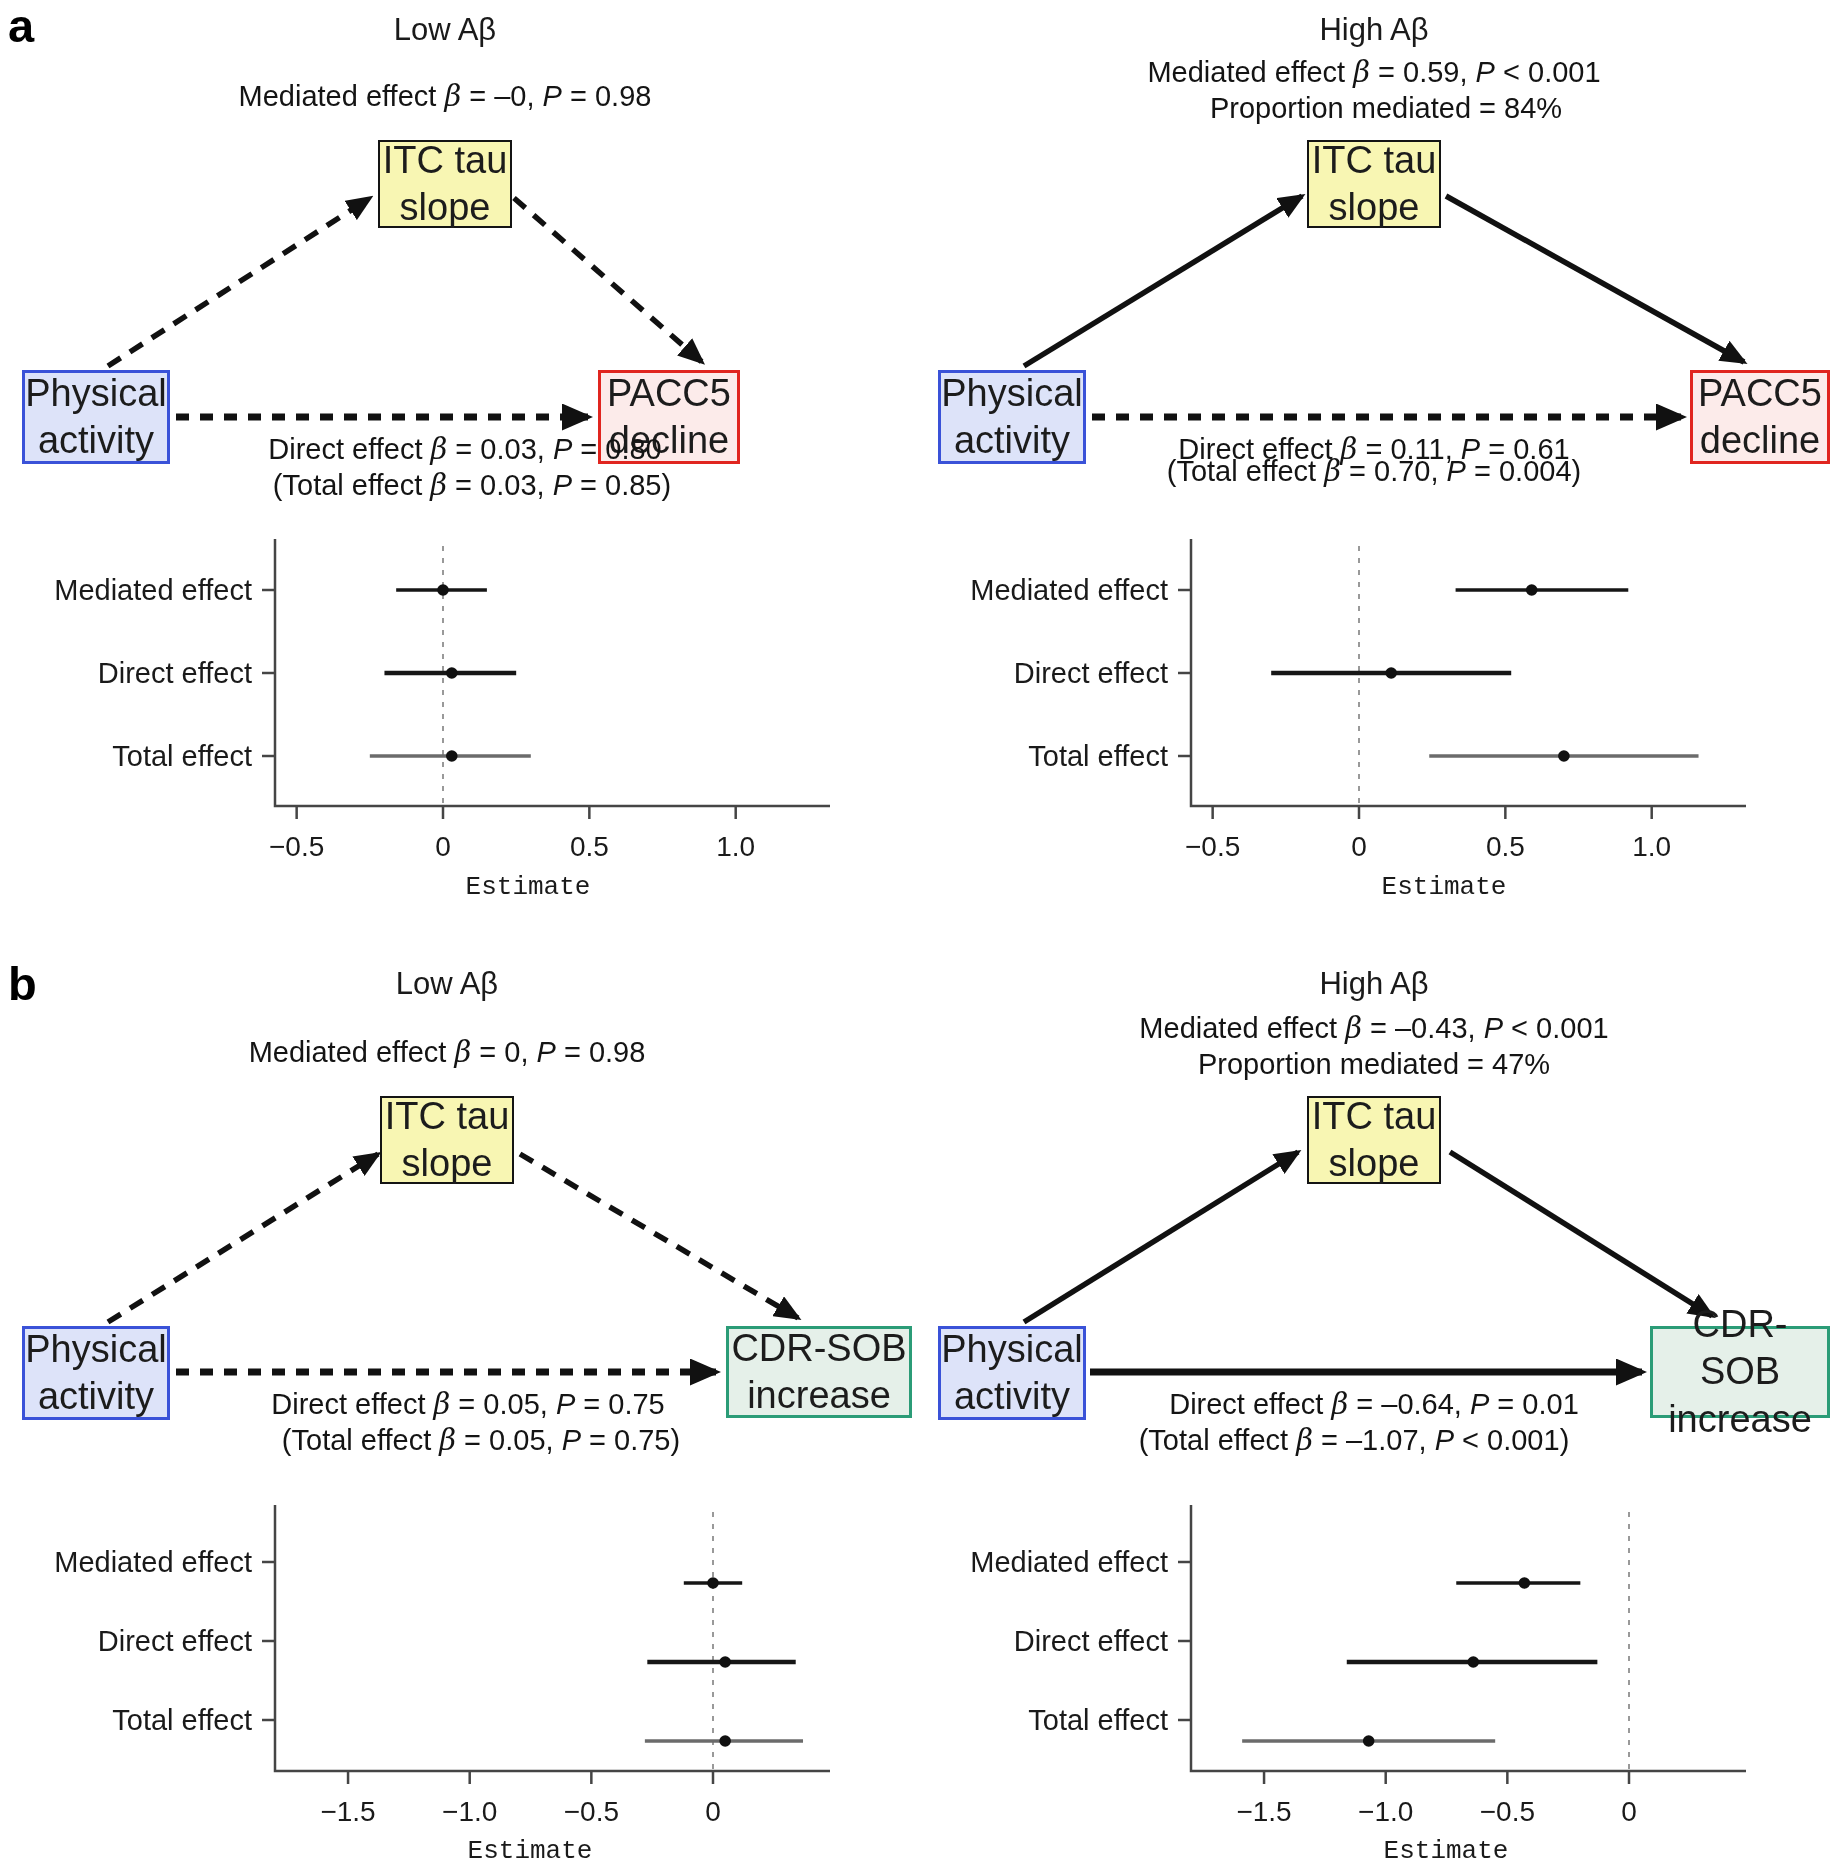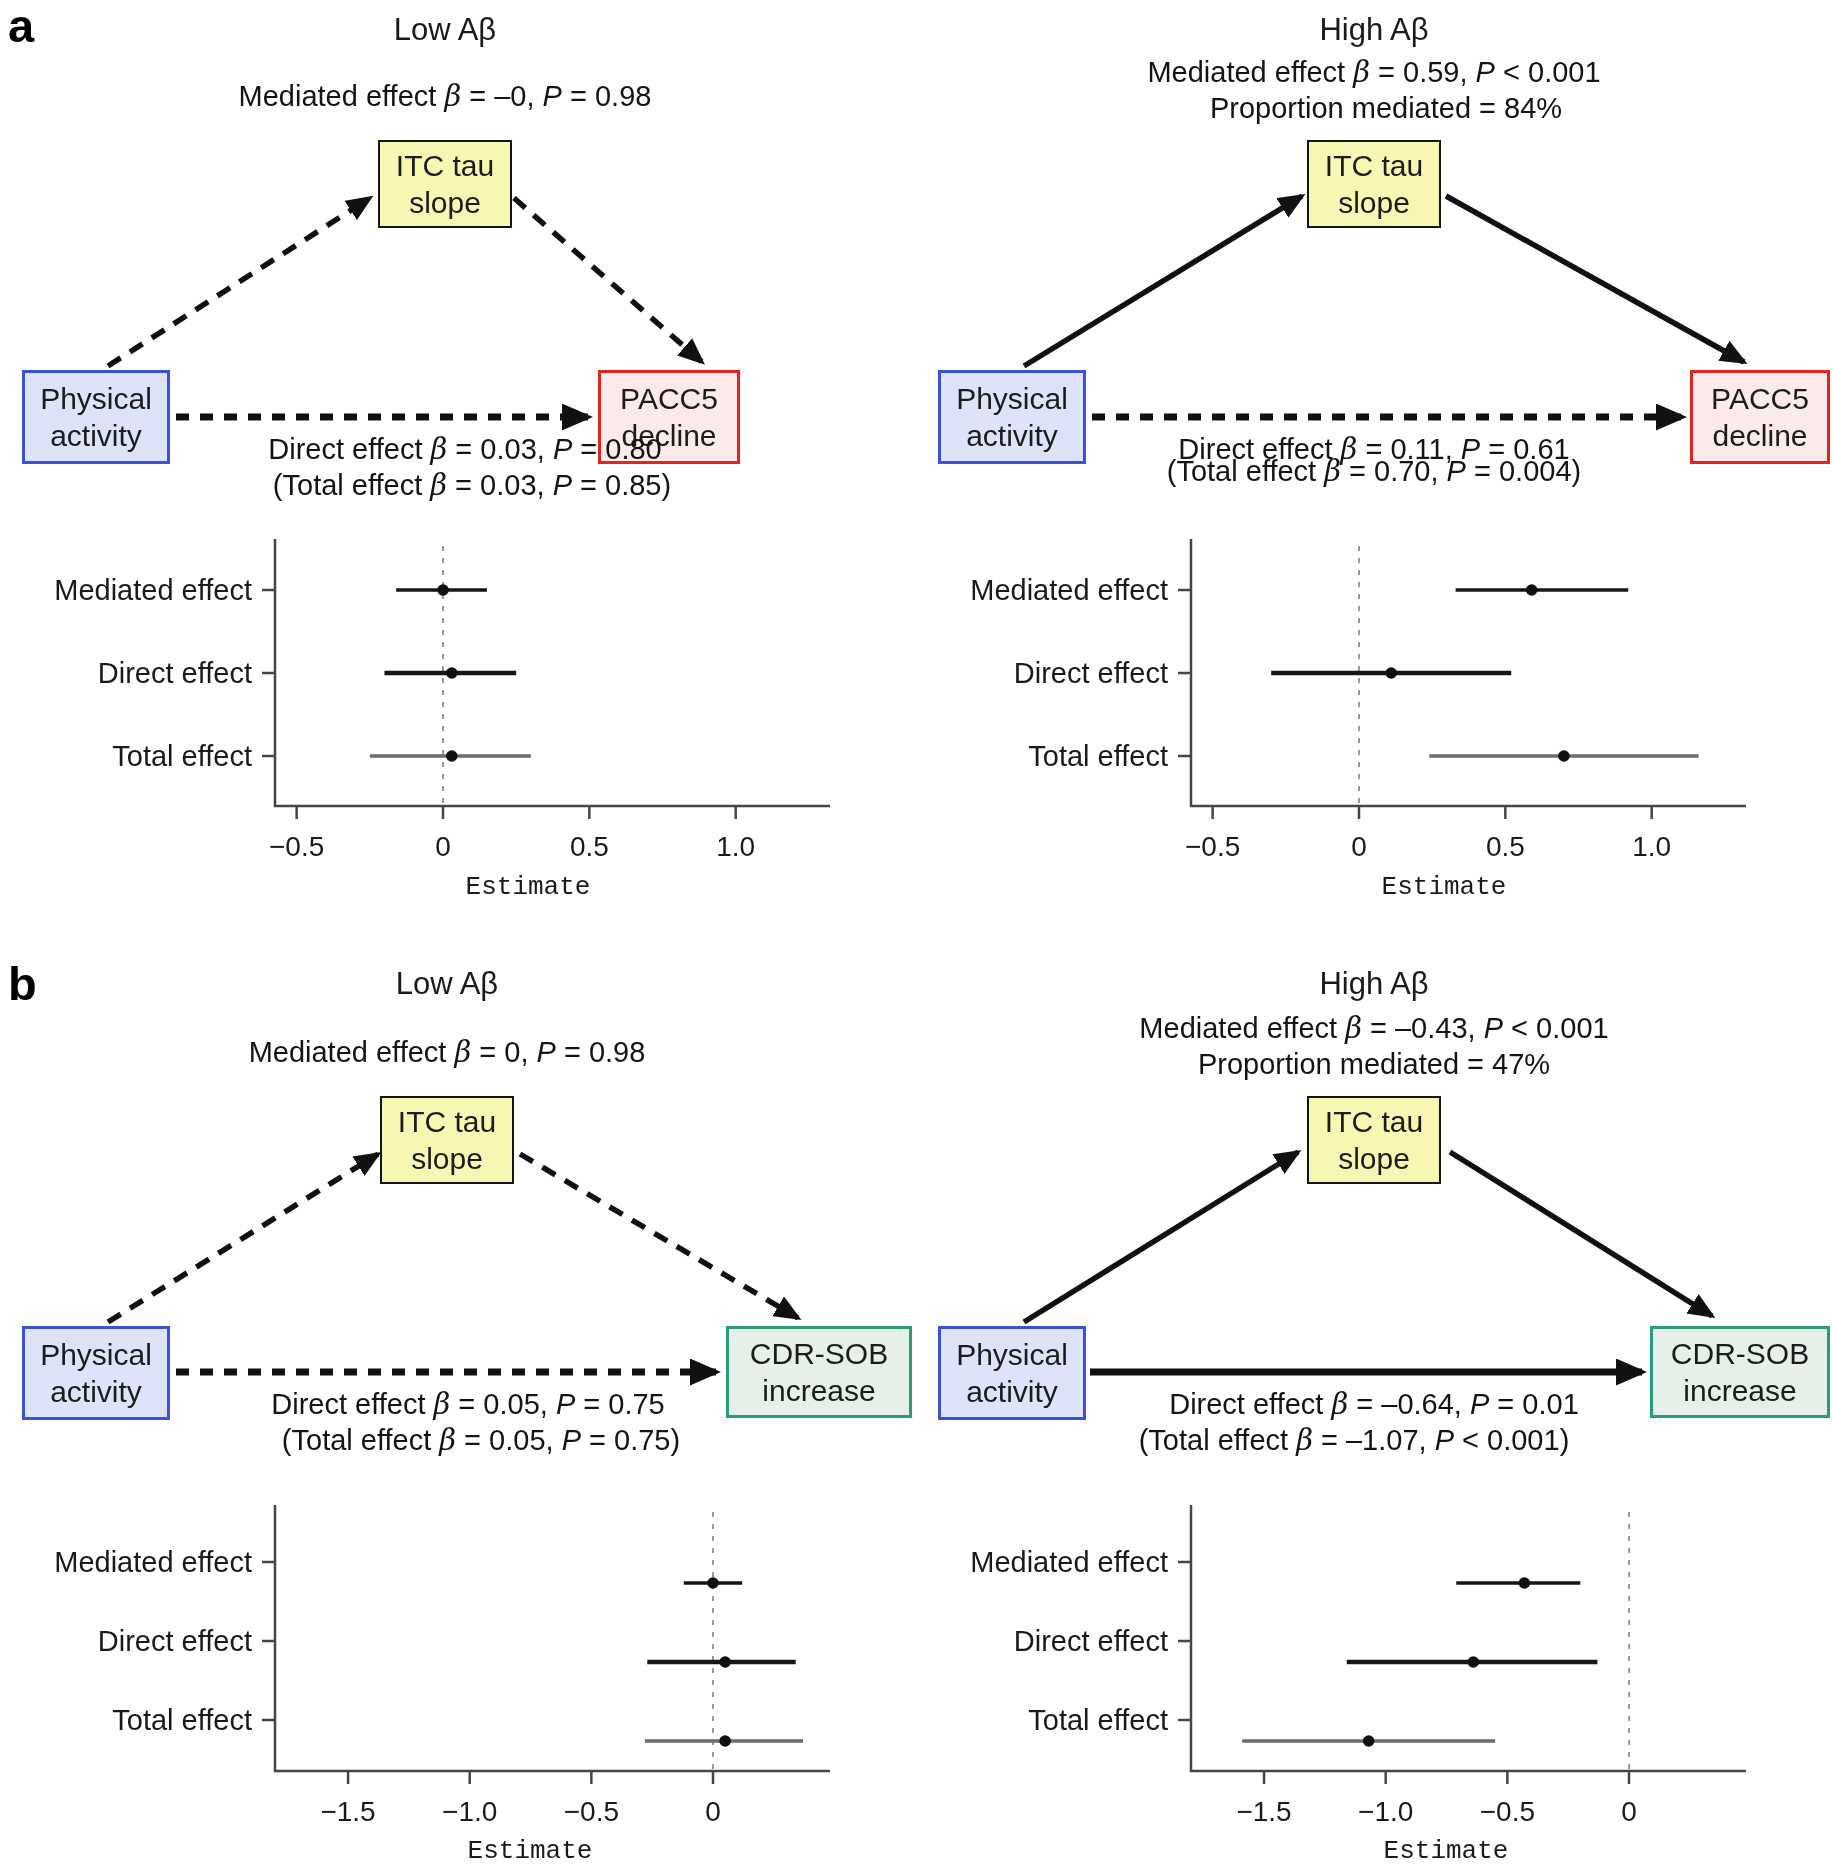--- a/index.html
+++ b/index.html
@@ -5,21 +5,21 @@
   html,body{margin:0;padding:0;background:#ffffff;}
   #fig{position:relative;width:1832px;height:1868px;background:#fff;overflow:hidden;
        font-family:"Liberation Sans", sans-serif;color:#111;}
   #gfx{position:absolute;left:0;top:0;width:1832px;height:1868px;}
   .panel-letter{position:absolute;font-size:47px;font-weight:800;color:#000;line-height:1;}
   .t{position:absolute;transform:translate(-50%,-50%);white-space:nowrap;text-align:center;}
   .title{font-size:31px;color:#1a1a1a;}
   .stats{font-size:29px;color:#141414;}
   .pathtext{font-size:29px;color:#141414;}
   .node{position:absolute;display:flex;align-items:center;justify-content:center;
-        text-align:center;font-size:30px;line-height:1.25;box-sizing:border-box;color:#1c1c1c;}
+        text-align:center;font-size:38px;line-height:1.25;box-sizing:border-box;color:#1c1c1c;}
   .rowlabel{position:absolute;transform:translateY(-50%);text-align:right;font-size:29px;color:#1a1a1a;white-space:nowrap;}
   .tick{font-size:28px;color:#1a1a1a;}
   .est{font-size:26px;color:#1a1a1a;font-family:Liberation Mono, monospace;}
   i.b{font-family:"DejaVu Serif", serif;font-style:italic;}
   i.p{font-style:italic;}
 </style>
 </head>
 <body>
 
 <div id="fig">

